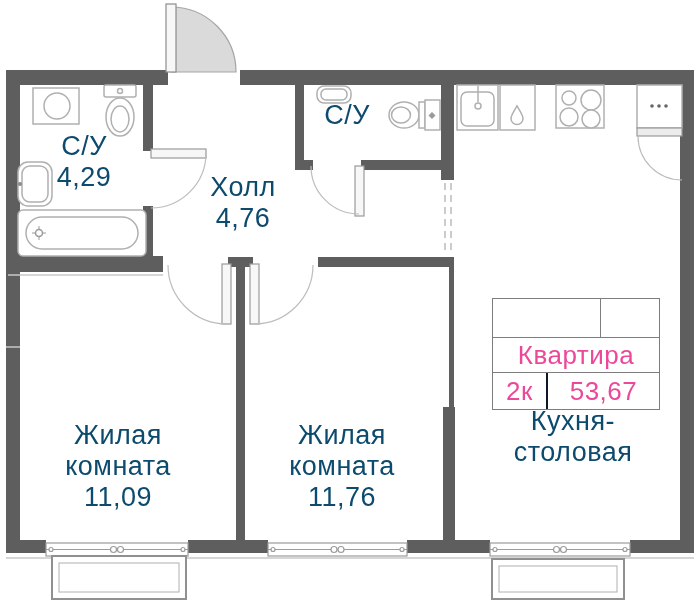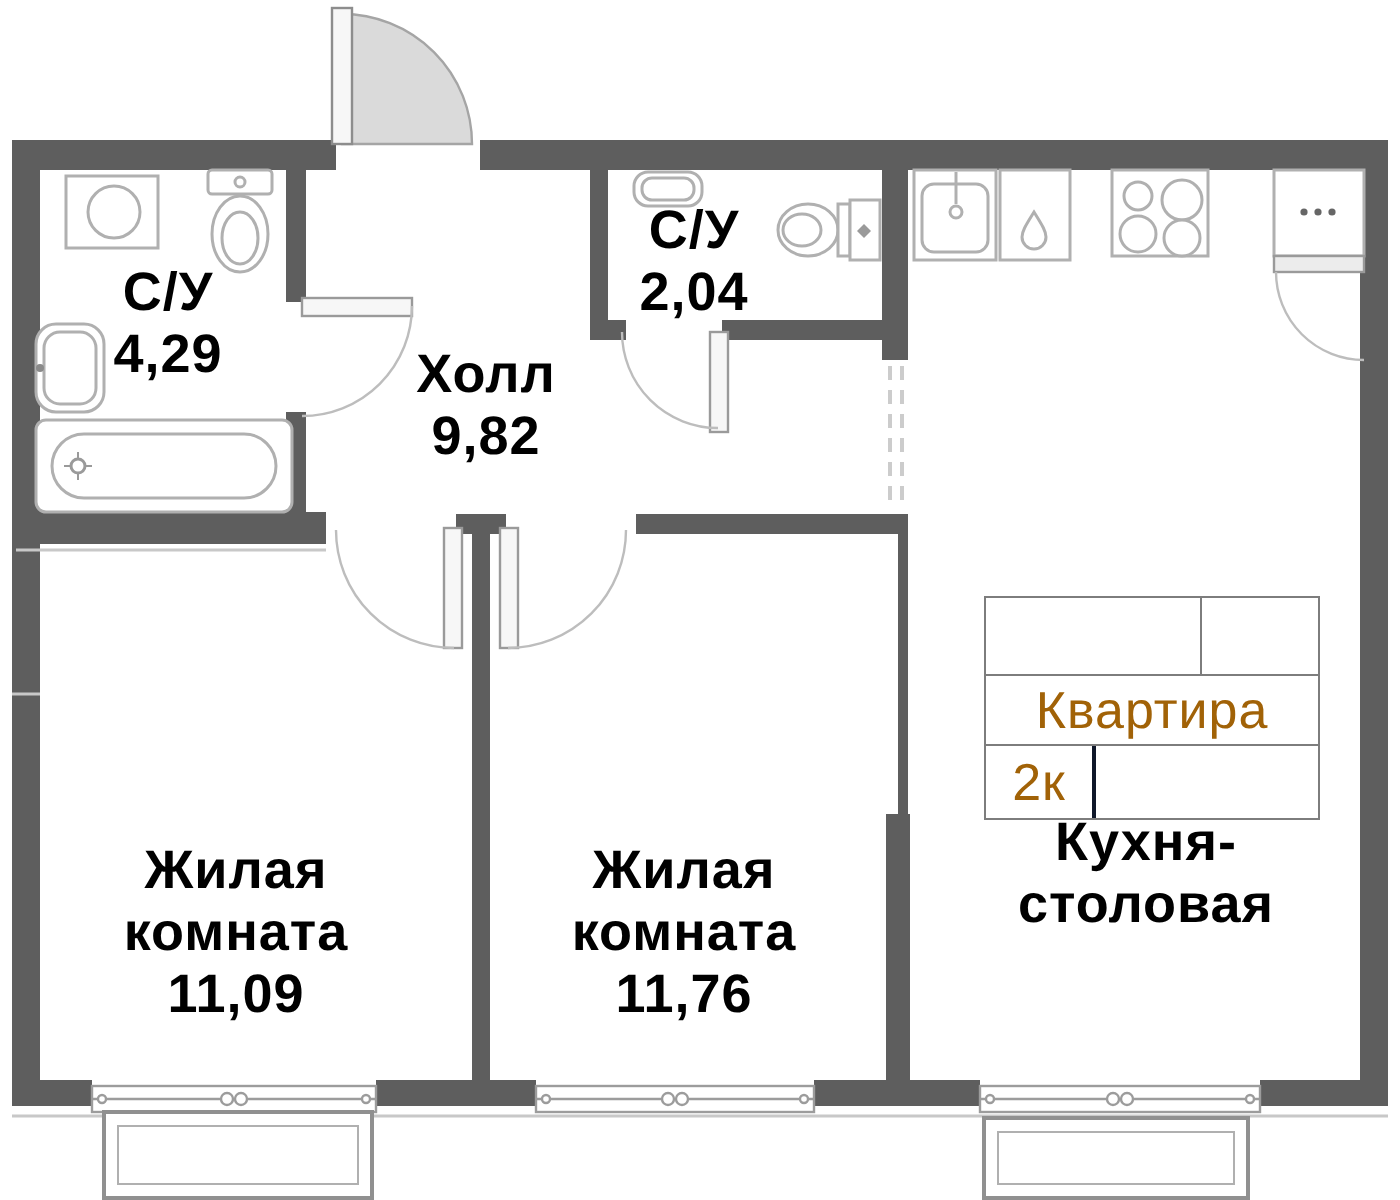--- a/index.html
+++ b/index.html
@@ -2,27 +2,27 @@
 <html><head>
 <meta charset="utf-8">
 <style>
   html,body{margin:0;padding:0;background:#ffffff;}
   .plan{
     position:relative;width:700px;height:600px;background:#ffffff;
     font-family:"Liberation Sans",sans-serif;overflow:hidden;
   }
   .plan svg{position:absolute;left:0;top:0;}
   .room-label{
-    position:absolute;text-align:center;color:#000000;
-    font-size:27px;line-height:31px;letter-spacing:.5px;font-weight:bold;
+    position:absolute;text-align:center;color:#0c4a6e;
+    font-size:27px;line-height:31px;letter-spacing:.5px;
   }
   .room-label .name,.room-label .area{display:block;}
   .info-table{
     position:absolute;left:492px;top:298px;width:166px;
-    border:1px solid #7d7d7d;background:#fff;color:#a16207;
+    border:1px solid #7d7d7d;background:#fff;color:#ec4899;
     font-size:26px;letter-spacing:.5px;
   }
   .it-row{display:flex;}
   .it-row + .it-row{border-top:1px solid #7d7d7d;}
   .r1{height:38px;}
   .r1 .cell-a{width:107px;border-right:1px solid #7d7d7d;}
   .r1 .cell-b{flex:1;}
   .r2{height:34px;align-items:center;justify-content:center;}
   .r3{height:36px;}
   .r3 .cell-a{width:53px;border-right:2px solid #0f172a;display:flex;align-items:center;justify-content:center;}
@@ -200,26 +200,25 @@
     </g>
   </svg>
 
   <div class="room-label" style="left:14px;top:131px;width:140px">
     <span class="name">С/У</span>
     <span class="area">4,29</span>
   </div>
 
   <div class="room-label" style="left:277px;top:100px;width:140px">
     <span class="name">С/У</span>
-    <span class="area">2,04</span>
   </div>
 
   <div class="room-label" style="left:173px;top:172px;width:140px">
     <span class="name">Холл</span>
-    <span class="area">9,82</span>
+    <span class="area">4,76</span>
   </div>
 
   <div class="room-label" style="left:43px;top:420px;width:150px">
     <span class="name">Жилая комната</span>
     <span class="area">11,09</span>
   </div>
 
   <div class="room-label" style="left:267px;top:420px;width:150px">
     <span class="name">Жилая комната</span>
     <span class="area">11,76</span>
@@ -232,16 +231,17 @@
   <div class="info-table">
     <div class="it-row r1">
       <div class="cell-a"></div>
       <div class="cell-b"></div>
     </div>
     <div class="it-row r2">
       <span>Квартира</span>
     </div>
     <div class="it-row r3">
       <div class="cell-a">2к</div>
+      <div class="cell-b">53,67</div>
     </div>
   </div>
 
 </div>
 
 </body></html>

